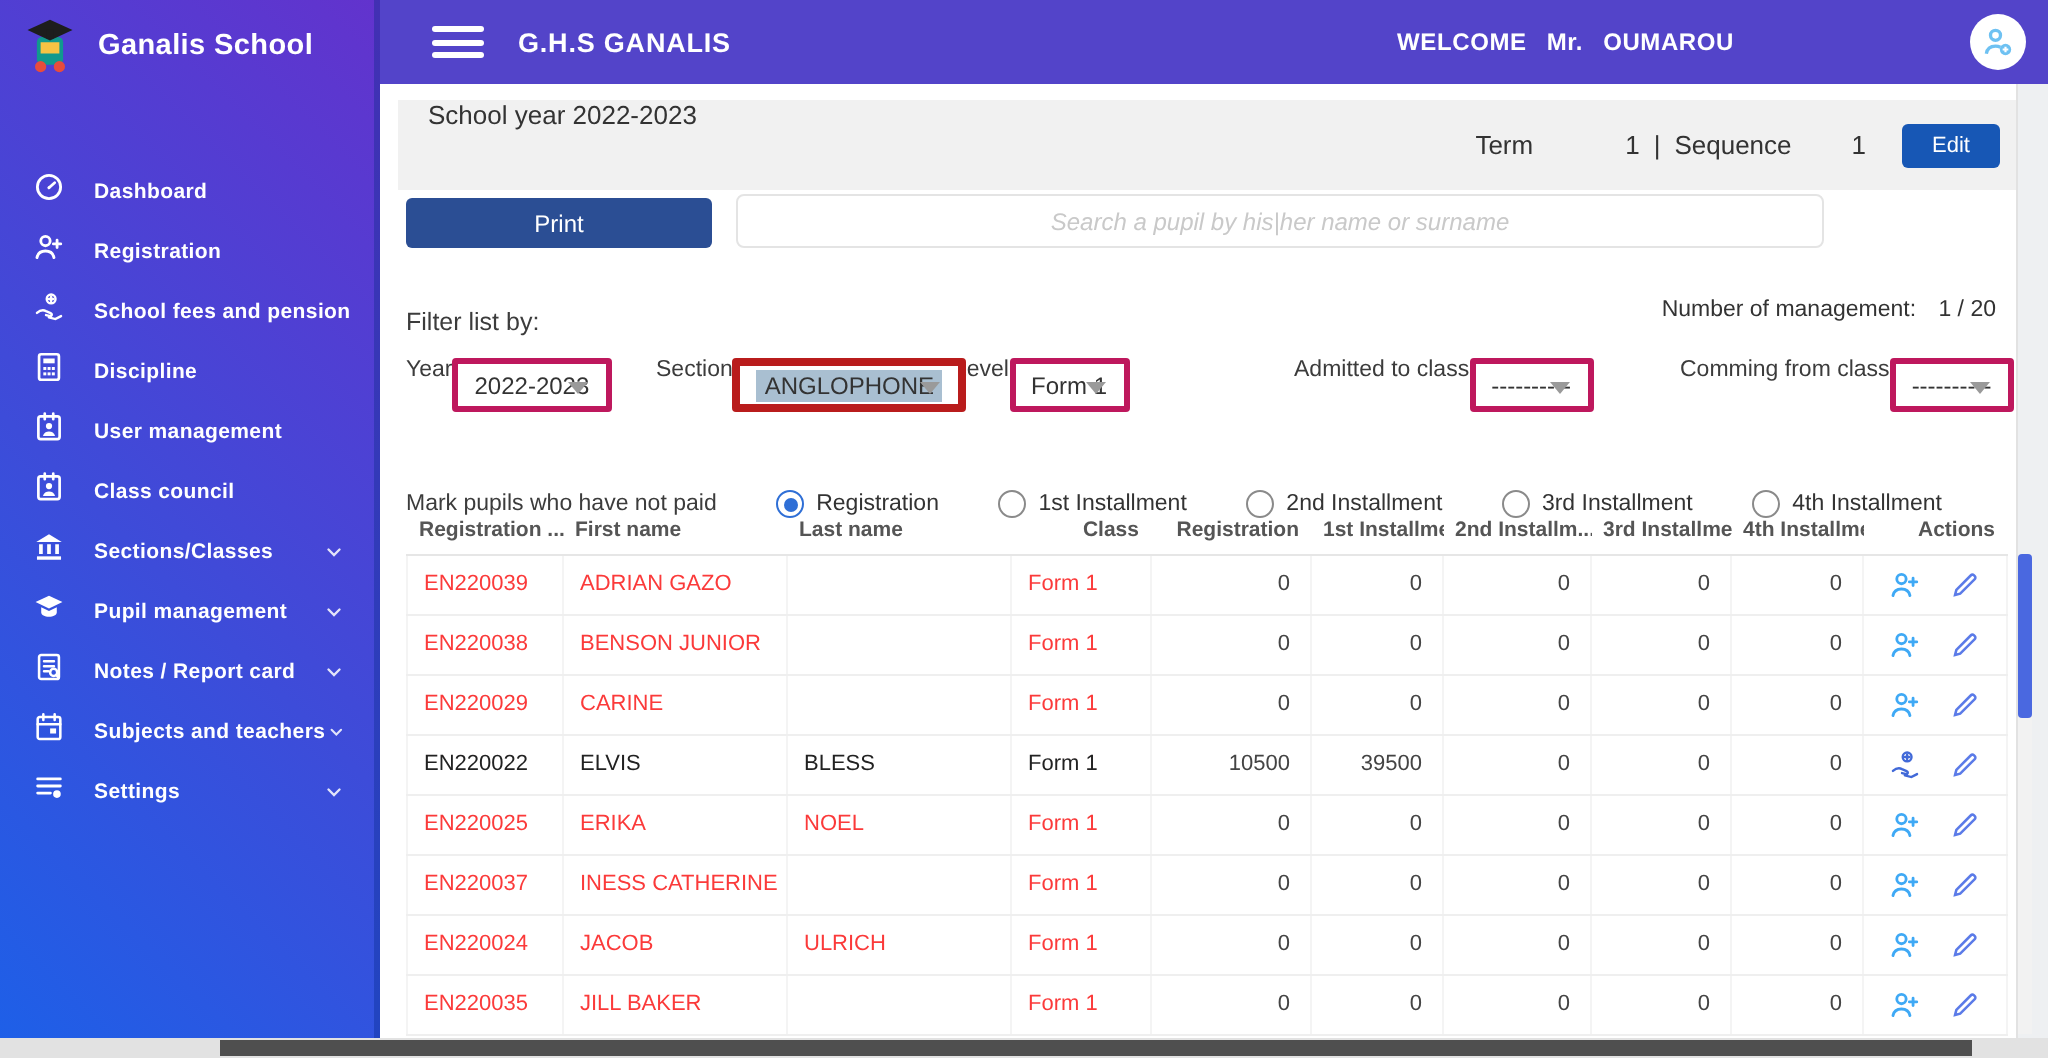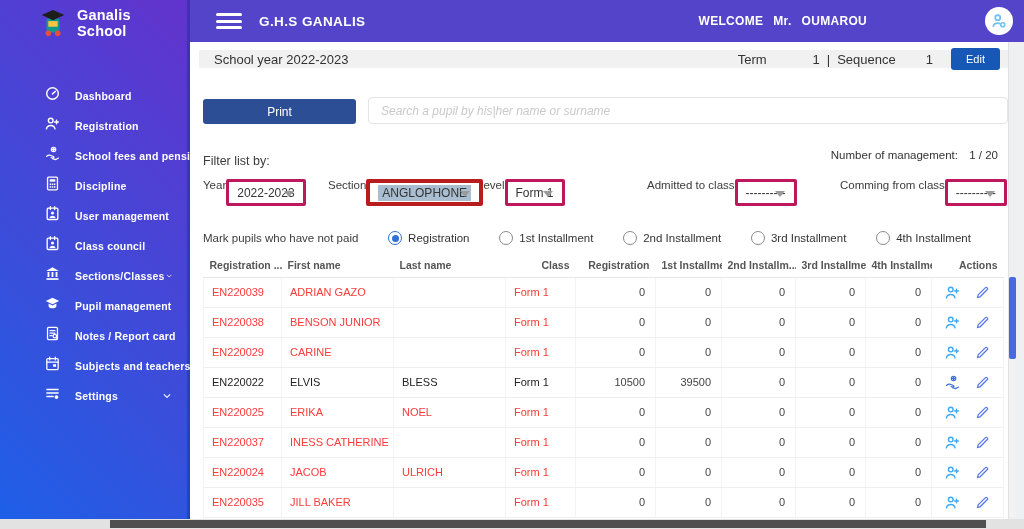--- a/index.html
+++ b/index.html
@@ -1,21 +1,21 @@
 <!DOCTYPE html>
 <html><head>
 <meta charset="utf-8">
 <style>
   * { margin:0; padding:0; box-sizing:border-box; }
   html,body { width:1024px; height:529px; overflow:hidden; font-family:"Liberation Sans", sans-serif; background:#fff; position:relative; }
 
   
   .sidebar { position:absolute; left:0; top:0; width:190px; height:529px;
     background:linear-gradient(45deg,#1d60e8 0%,#3d4cd9 45%,#6233cd 100%);
-    border-right:3px solid rgba(40,20,120,.35); z-index:5;padding-left:28px;}
+    border-right:3px solid rgba(40,20,120,.35); z-index:5;}
   .brand { display:flex; align-items:center; gap:9px; height:46px; padding:0 10px; }
   .brand-logo { width:30px; height:30px; flex:0 0 auto; }
   .brand-text { color:#fff; font-weight:bold; font-size:14.5px; letter-spacing:.2px; }
   .sb-menu { margin-top:26px; }
   .sb-item { display:flex; align-items:flex-end; height:30px; padding:0 14px 0 16px; cursor:pointer; }
   .sb-ic { width:17px; height:17px; margin-right:14px; flex:0 0 auto; display:flex; }
   .sb-ic svg { width:100%; height:100%; }
   .sb-label { color:#fff; font-size:10.5px; font-weight:bold; letter-spacing:.2px; flex:1; white-space:nowrap; }
   .sb-chev { width:12px; height:12px; display:flex; }
   .sb-chev svg { width:100%; height:100%; }
@@ -28,55 +28,55 @@
   .header-title { color:#fff; font-weight:bold; font-size:13.5px; letter-spacing:.4px; margin-left:17px; }
   .welcome { color:#fff; font-weight:bold; font-size:12px; letter-spacing:.3px; margin-left:auto; display:flex; gap:10px; }
   .avatar { width:28px; height:28px; border-radius:50%; background:#fff; margin-left:118px; margin-right:11px;
     display:flex; align-items:center; justify-content:center; cursor:pointer; }
   .avatar svg { width:20px; height:20px; }
 
   
   .main { position:absolute; left:190px; top:42px; width:834px; height:487px; background:#fff; }
   .right-gutter { position:absolute; right:0; top:0; width:16px; height:100%; background:#eef0f2; border-left:1px solid #e2e2e2; }
 
-  .year-bar { position:absolute; left:9px; top:8px; width:809px; height:18px; background:#f1f1f1;
-    display:flex; align-items:center; padding:0 8px 0 15px; }
+  .year-bar { position:absolute; left:9px; top:8px; width:809px; height:45px; background:#f1f1f1;
+    display:flex; padding:0 8px 0 15px; }
   .year-text { font-size:13px; color:#333; }
   .term-group { margin-left:auto; display:flex; align-items:center; font-size:13px; color:#333; }
   .term-group .t-label { }
   .term-group .t-val1 { margin-left:46px; }
   .term-group .t-sep  { margin-left:7px; }
   .term-group .t-seq  { margin-left:7px; }
   .term-group .t-val2 { margin-left:30px; }
   .edit-btn { margin-left:18px; width:49px; height:22px; background:#1757b5; color:#fff; border:none;
     font-size:11px; border-radius:3px; cursor:pointer; font-family:inherit; }
 
   .print-btn { position:absolute; left:13px; top:57px; width:153px; height:25px; background:#2b4e94; color:#fff;
     border:none; font-size:12px; border-radius:3px; cursor:pointer; font-family:inherit; }
-  .search-input { position:absolute; left:178px; top:55px; width:640px; height:27px; border:1px solid #e4e4e4;
-    border-radius:4px; padding:0 12px; font-size:12px; font-style:italic; color:#6d28d9; font-family:inherit; outline:none; }
+  .search-input { position:absolute; left:178px; top:55px; width:544px; height:27px; border:1px solid #e4e4e4;
+    border-radius:4px; padding:0 12px; font-size:12px; font-style:italic; color:#6d28d9; font-family:inherit; outline:none;text-align:center; }
   .search-input::placeholder { color:#c9c9c9; }
 
   .sec-title { position:absolute; left:13px; top:90px; font-size:14.5px; font-weight:bold; color:#1c1c1c; }
   .filter-by { position:absolute; left:13px; top:112px; font-size:12.5px; color:#3c3c3c; }
   .registrants { position:absolute; right:26px; top:107px; font-size:11.5px; color:#333; }
   .registrants b { font-weight:normal; margin-left:8px; }
 
   .filters { position:absolute; left:13px; top:137px; display:flex; }
   .filter { display:flex; flex-direction:row; }
   .f-label { font-size:11.5px; color:#3c3c3c; margin-bottom:4px; }
   .select { height:27px; border:3px solid #be185d; border-radius:2px; background:#fff; display:flex; align-items:center;
     padding:0 8px; cursor:pointer; position:relative; }
   .filter.hl .select { border:4px solid #b91c1c; }
   .sel-val { font-size:12px; color:#333; white-space:nowrap; }
   .filter.hl .sel-val { background:#a9bfd1; padding:1px 4px; min-width:78%; }
   .caret { position:absolute; right:9px; top:50%; margin-top:-2px; width:0; height:0;
     border-left:5px solid transparent; border-right:5px solid transparent; border-top:6px solid #9a9a9a; }
 
-  .radio-row { position:absolute; left:13px; top:189px; width:768px; display:flex; align-items:center; justify-content:space-between; }
+  .radio-row { position:absolute; left:13px; top:203px; width:768px; display:flex; align-items:center; justify-content:space-between; }
   .radio-caption { font-size:11.5px; color:#3c3c3c; }
   .radio-opt { display:flex; align-items:center; gap:6px; cursor:pointer; }
   .radio-circ { width:14px; height:14px; border:1px solid #8a8a8a; border-radius:50%; background:#fff; position:relative; flex:0 0 auto; }
   .radio-opt.sel .radio-circ { border-color:#2f6fd6; }
   .radio-opt.sel .radio-circ::after { content:""; position:absolute; left:2.5px; top:2.5px; width:7px; height:7px; border-radius:50%; background:#2f6fd6; }
   .radio-label { font-size:11.5px; color:#333; }
 
   .table-wrap { position:absolute; left:13px; top:212px; width:800px; }
   table { border-collapse:collapse; table-layout:fixed; width:800px; }
   thead th { height:23px; font-size:10.5px; font-weight:bold; color:#555; border-bottom:1px solid #e6e6e6;

